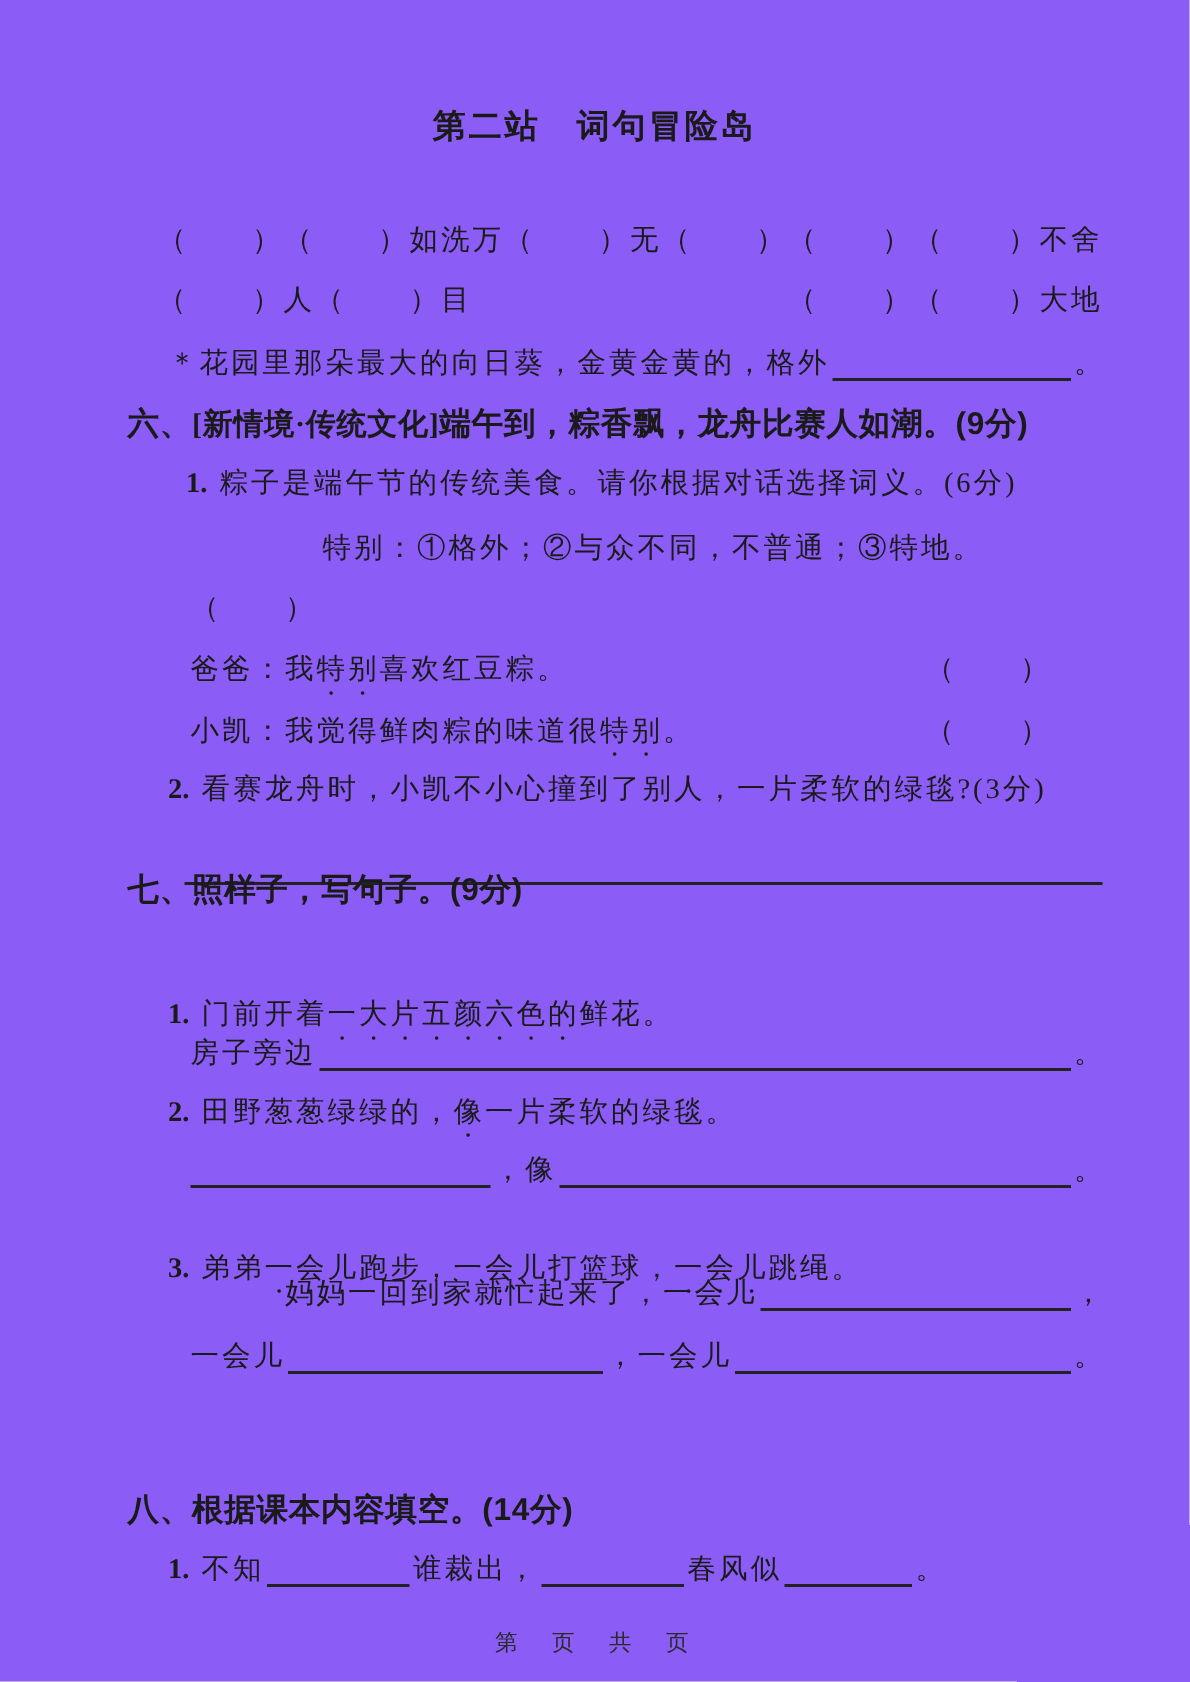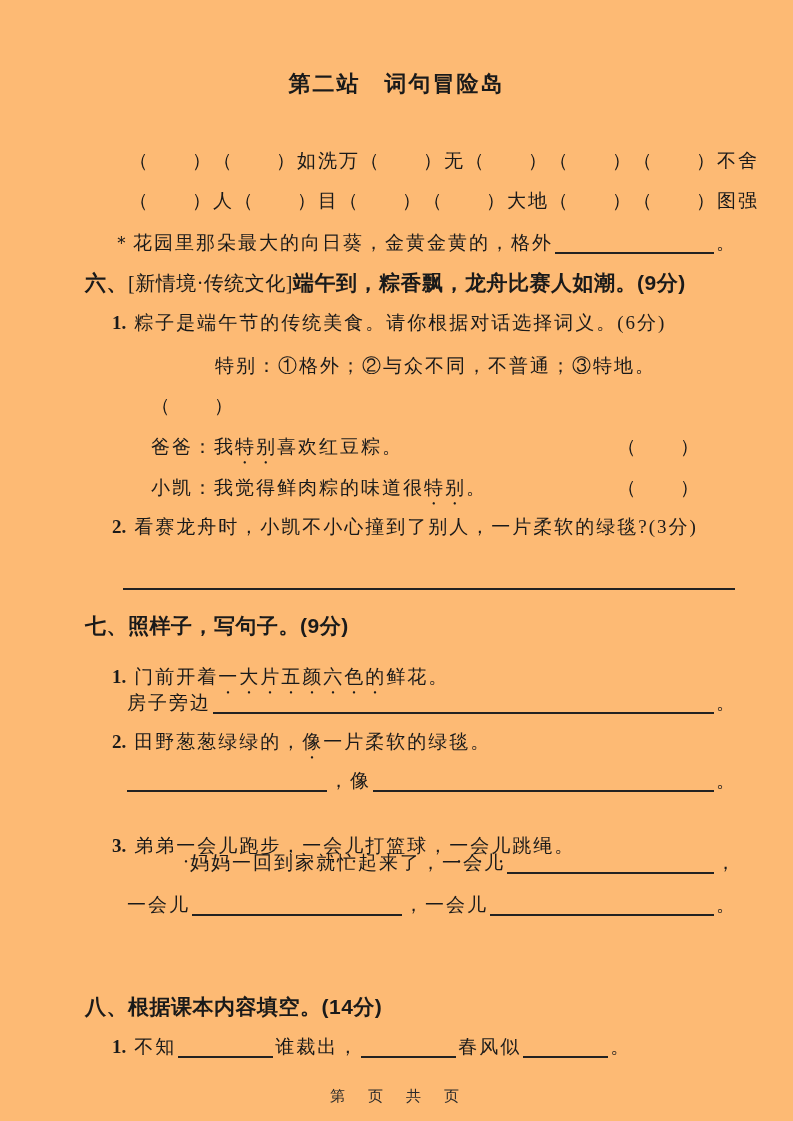--- a/index.html
+++ b/index.html
@@ -1,40 +1,40 @@
 <!DOCTYPE html>
 <html><head>
 <meta charset="utf-8">
 <style>
   html,body { margin:0; padding:0; background:#e8e8e8; }
   .page {
     position:relative; width:793px; height:1121px; margin:0 auto;
-    background:#fdba74; color:#1a1a1a; overflow:hidden;
+    background:#8b5cf6; color:#1a1a1a; overflow:hidden;
     font-family:"Liberation Serif", serif;
   }
   .abs { position:absolute; line-height:1.3; white-space:nowrap; }
   .body-text { font-size:19px; letter-spacing:2px; }
   .station-title {
     left:0; width:100%; text-align:center;
     font-family:"Liberation Sans", sans-serif; font-weight:700;
     font-size:22px; letter-spacing:2px;
   }
   .sec-heading {
     font-family:"Liberation Sans", sans-serif; font-weight:700;
     font-size:21px; letter-spacing:0.5px;
   }
-  .kai-tag { font-family:"Liberation Serif", serif; font-weight:400; font-size:20px; }
+  .kai-tag { font-family:"Liberation Serif", serif; font-weight:700; font-size:20px; }
   .num { font-weight:700; margin-right:8px; letter-spacing:0; }
   .flexline { display:flex; align-items:flex-end; }
   .fill {
     flex:1 1 auto; border-bottom:2px solid #222;
     height:24px; margin:0 2px 2px 2px; min-width:30px;
   }
   .fill-fixed { flex:0 0 auto; }
-  .spread { display:flex; justify-content:space-between;margin-left:24px; }
+  .spread { display:flex; justify-content:space-between; }
   .emph {
     -webkit-text-emphasis:filled dot #1a1a1a;
     -webkit-text-emphasis-position:under right;
     text-emphasis:filled dot #1a1a1a;
     text-emphasis-position:under right;
   }
   .bracket-pad { padding-right:36px; }
   .underline-only { border-bottom:2px solid #222; }
   .footer-text {
     left:0; width:100%; text-align:center;
@@ -51,35 +51,34 @@
 
 
   <div class="abs body-text spread" style="top:149px; left:105px; right:58px;">
     <span>（　　）（　　）如洗</span>
     <span>万（　　）无（　　）</span>
     <span>（　　）（　　）不舍</span>
   </div>
   <div class="abs body-text spread" style="top:189px; left:105px; right:58px;">
     <span>（　　）人（　　）目</span>
     <span>（　　）（　　）大地</span>
-    <span>（　　）（　　）图强</span>
   </div>
 
   <div class="abs body-text flexline" style="top:228px; left:112px; right:56px;">
     <span>＊</span>
     <span>花园里那朵最大的向日葵，金黄金黄的，格外</span>
     <span class="fill"></span>
     <span>。</span>
   </div>
 
   <div class="abs sec-heading" style="top:269px; left:85px;">
     <span>六、</span><span class="kai-tag">[新情境·传统文化]</span><span>端午到，粽香飘，龙舟比赛人如潮。(9分)</span>
   </div>
 
-  <div class="abs body-text" style="top:311px; left:112px;">
+  <div class="abs body-text" style="top:311px; left:124px;">
     <span class="num">1.</span><span>粽子是端午节的传统美食。请你根据对话选择词义。(6分)</span>
   </div>
 
   <div class="abs body-text" style="top:354px; left:215px;">特别：①格外；②与众不同，不普通；③特地。</div>
 
   <div class="abs body-text spread" style="top:394px; left:127px; right:56px;">
     <span class="bracket-pad">（　　）</span>
   </div>
   <div class="abs body-text spread" style="top:435px; left:127px; right:56px;">
     <span><span>爸爸：我</span><span class="emph">特别</span><span>喜欢红豆粽。</span></span>
@@ -89,21 +88,21 @@
     <span><span>小凯：我觉得鲜肉粽的味道很</span><span class="emph">特别</span><span>。</span></span>
     <span class="bracket-pad">（　　）</span>
   </div>
 
   <div class="abs body-text" style="top:515px; left:112px;">
     <span class="num">2.</span><span>看赛龙舟时，小凯不小心撞到了别人，一片柔软的绿毯?(3分)</span>
   </div>
 
   <div class="abs underline-only" style="top:568px; left:123px; right:58px; height:20px;"></div>
 
-  <div class="abs sec-heading" style="top:612px; left:85px;">七、照样子，写句子。(9分)</div>
+  <div class="abs sec-heading" style="top:580px; left:85px;">七、照样子，写句子。(9分)</div>
 
   <div class="abs body-text" style="top:665px; left:112px;">
     <span class="num">1.</span><span>门前开着</span><span class="emph">一大片五颜六色的</span><span>鲜花。</span>
   </div>
   <div class="abs body-text flexline" style="top:688px; left:127px; right:56px;">
     <span>房子旁边</span>
     <span class="fill"></span>
     <span>。</span>
   </div>
 

